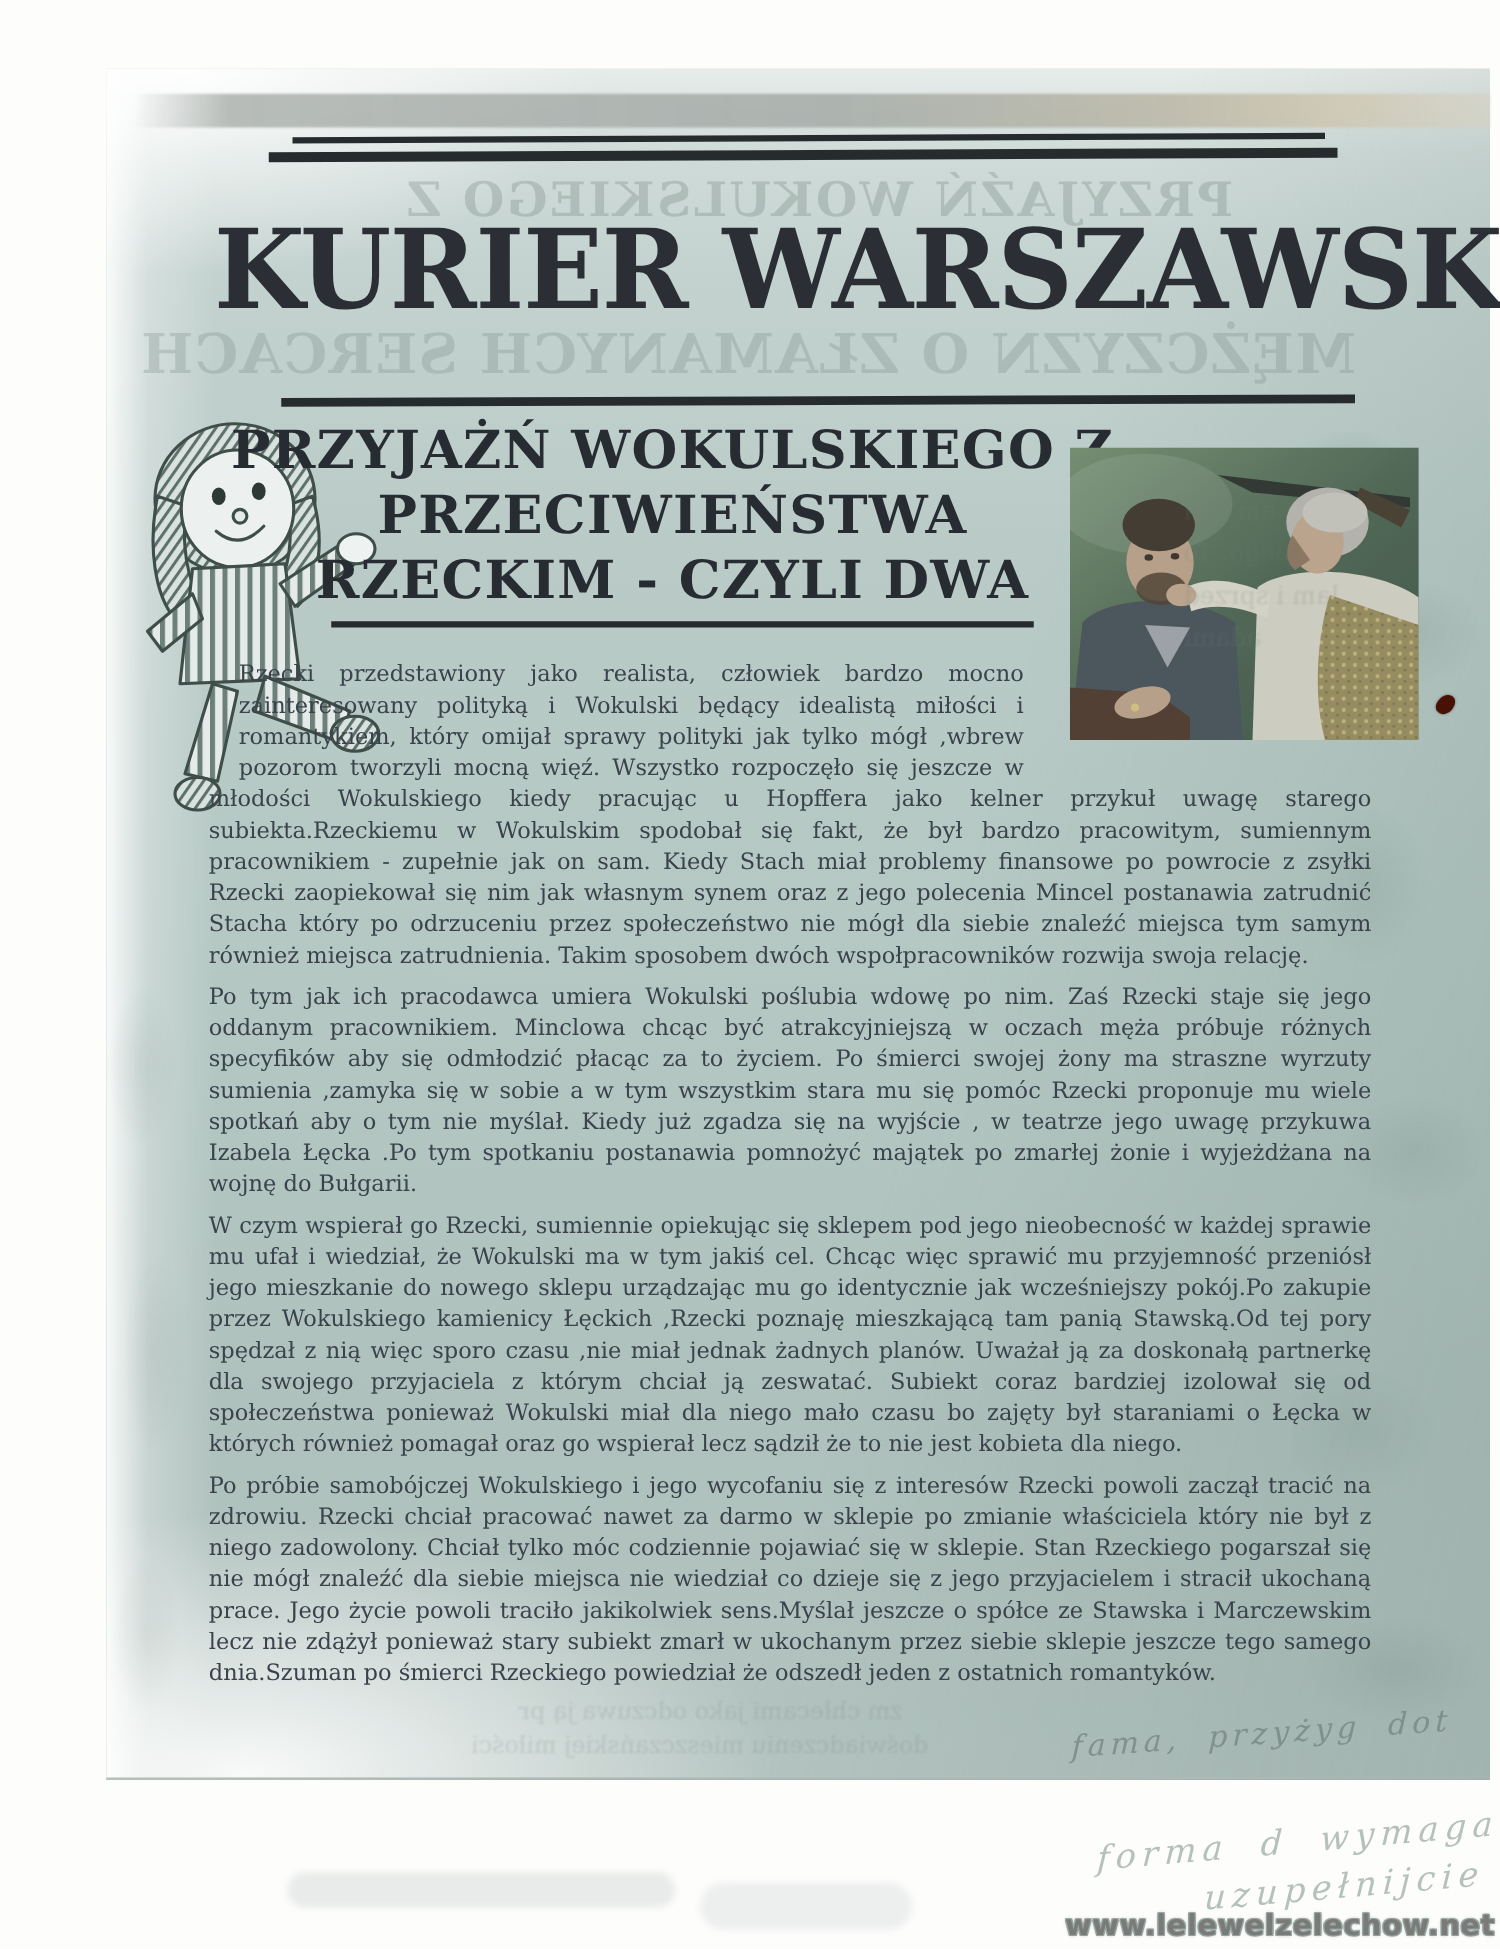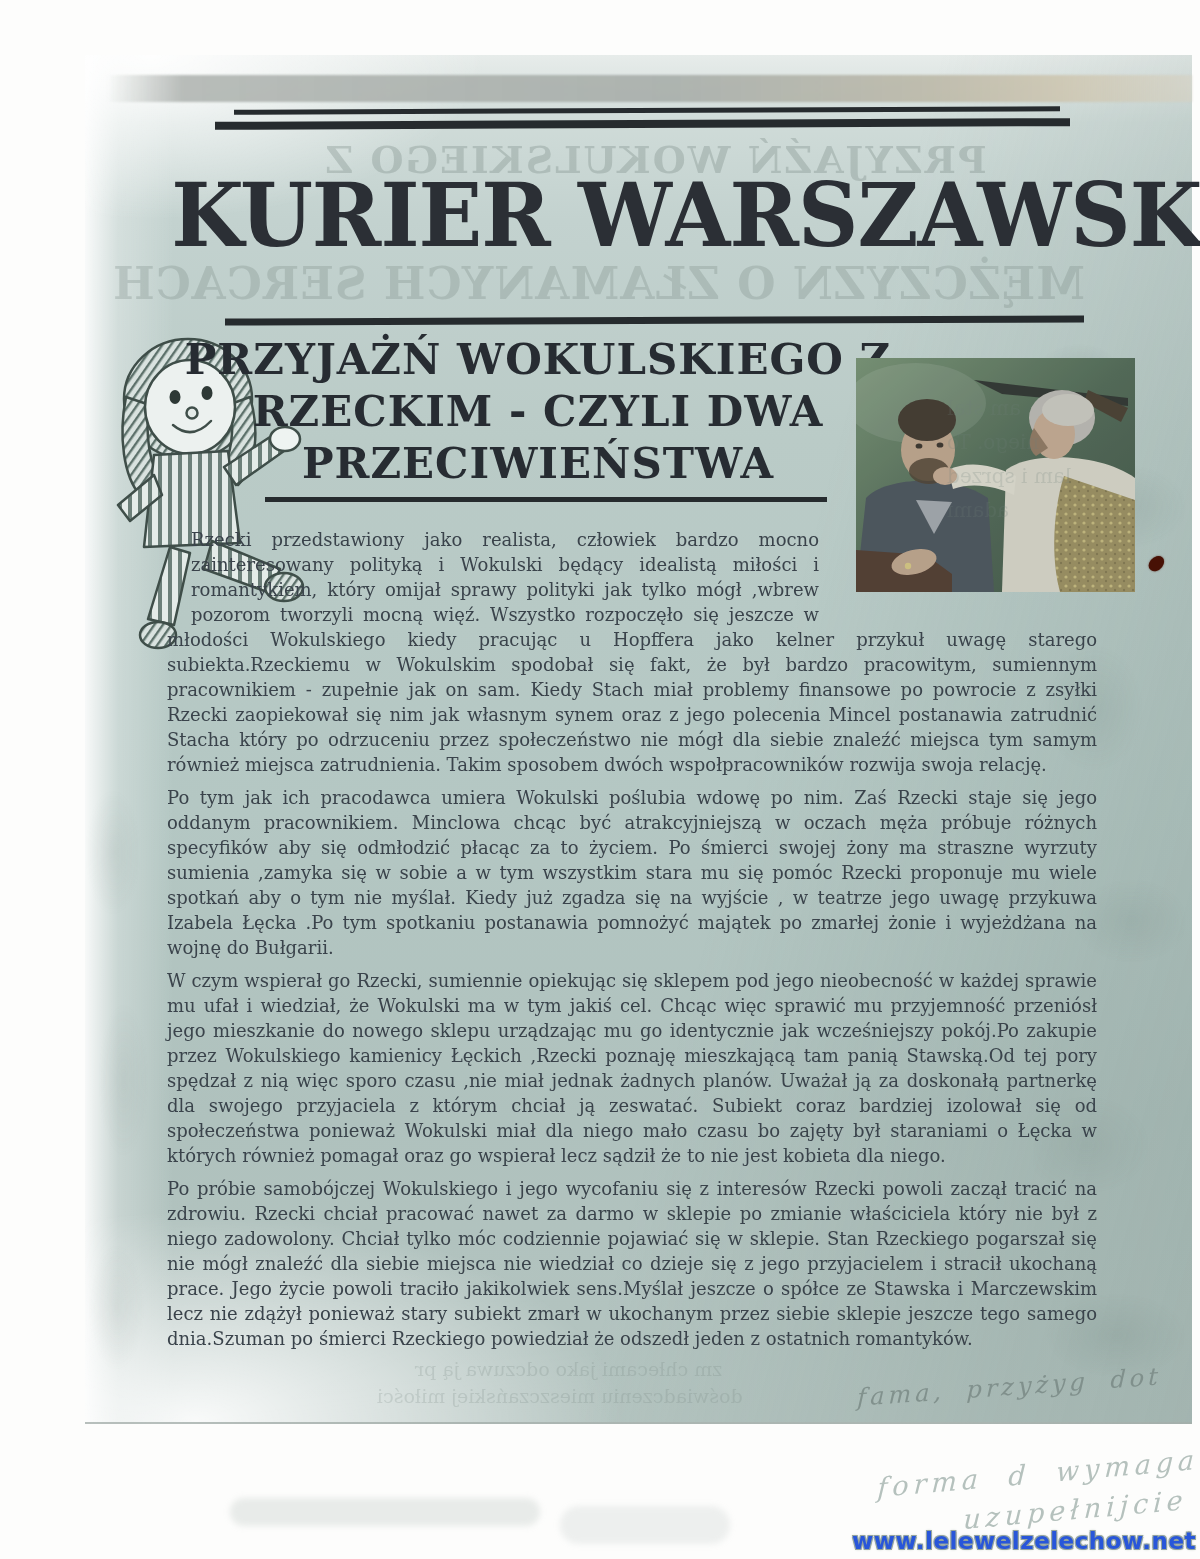--- a/index.html
+++ b/index.html
@@ -85,21 +85,21 @@
 
   
   .pencil-below{position:absolute;font-size:27px;letter-spacing:5px;word-spacing:12px;
     color:rgba(168,182,178,.85);transform:rotate(-5deg) skewX(-8deg);}
   .pencil-below-1{left:877px;top:1458px;}
   .pencil-below-2{left:963px;top:1494px;}
   .smudge{position:absolute;border-radius:20px;filter:blur(3px);}
   .smudge-1{left:230px;top:1498px;width:310px;height:28px;background:rgba(158,171,167,.22);}
   .smudge-2{left:560px;top:1506px;width:170px;height:38px;background:rgba(158,171,167,.16);}
   .watermark{position:absolute;right:4px;top:1528px;font-family:"DejaVu Sans","Liberation Sans",sans-serif;
-    font-weight:bold;font-size:23px;letter-spacing:.5px;color:#1d4ed8;opacity:.95;white-space:nowrap;
+    font-weight:bold;font-size:23px;letter-spacing:.5px;color:#737373;opacity:.95;white-space:nowrap;
     text-shadow:1px 1px 0 #8fa09b,-1px -1px 0 #8fa09b,1px -1px 0 #8fa09b,-1px 1px 0 #8fa09b,0 0 3px #8fa09b;}
 </style>
 </head>
 <body>
 
 <div class="canvas">
 
   <div class="sheet">
 
     <div class="scan-band"></div>
@@ -143,22 +143,22 @@
         <path d="M66,148 L30,178 L42,194 L74,168 Z" fill="url(#pstripe)"></path>
         <path d="M124,214 L192,242 L182,266 L116,242 Z" fill="url(#pstripe)"></path>
         <ellipse cx="196" cy="260" rx="19" ry="14" fill="url(#phatch)"></ellipse>
         <path d="M82,220 L60,292 L86,298 L102,226 Z" fill="url(#pstripe)"></path>
         <ellipse cx="70" cy="308" rx="18" ry="13" fill="url(#phatch)"></ellipse>
       </g>
     </svg>
 
     <div class="headline">
       <div>PRZYJAŻŃ WOKULSKIEGO Z</div>
+      <div>PRZECIWIEŃSTWA</div>
       <div>RZECKIM - CZYLI DWA</div>
-      <div>PRZECIWIEŃSTWA</div>
     </div>
 
     <div class="rule rule-4"></div>
 
     <svg class="photo" viewBox="0 0 279 234">
       <defs>
         <linearGradient id="gbg" x1="0" y1="0" x2="1" y2="1">
           <stop offset="0" stop-color="#688a64"></stop>
           <stop offset=".5" stop-color="#3f5d45"></stop>
           <stop offset="1" stop-color="#2a4334"></stop>

